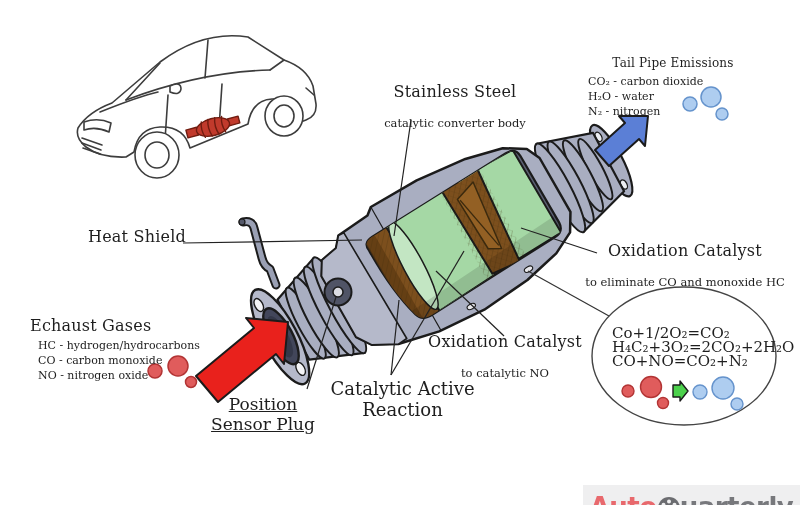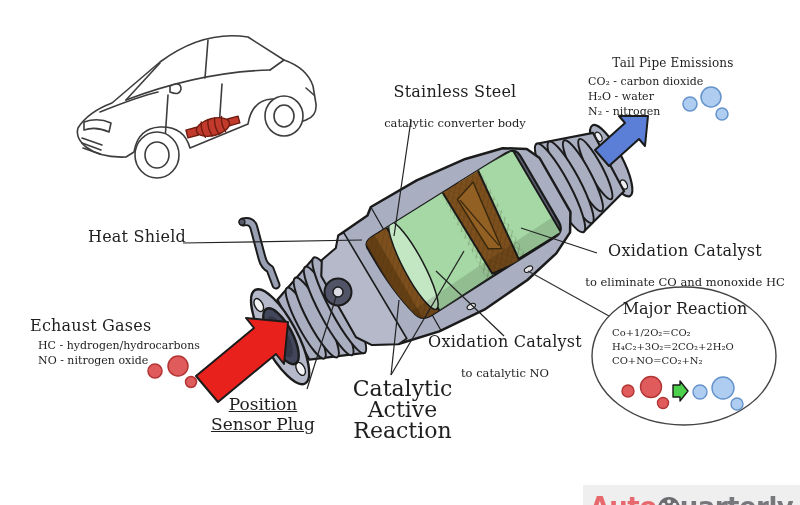--- a/index.html
+++ b/index.html
@@ -5,23 +5,23 @@
   html,body{margin:0;padding:0;background:#fff;}
   #canvas{position:relative;width:800px;height:505px;background:#fff;overflow:hidden;
           font-family:"DejaVu Serif",serif;color:#1e1e1e;}
   svg{position:absolute;left:0;top:0;}
   .lbl{position:absolute;line-height:1.15;}
   .center{text-align:center;}
   .t1{font-size:12px;letter-spacing:.2px;}
   .t1.big{font-size:16px;}
   .t2{font-size:11.5px;margin-top:16px;}
   .gaslist{font-size:11px;line-height:15px;margin-top:3px;}
-  .eq{font-size:10px;line-height:14px;}
+  .eq{font-size:15px;line-height:14px;}
   .threeline{font-size:17px;line-height:20px;text-decoration:underline;}
-  .twoline{font-size:22px;line-height:21px;}
+  .twoline{font-size:18px;line-height:21px;}
   #logo{position:absolute;left:583px;top:461px;width:217px;height:44px;
         background:var(--logo-bg,#efeff0);display:flex;align-items:center;justify-content:center;
         font-family:"DejaVu Sans","Liberation Sans",sans-serif;font-weight:bold;font-size:26px;letter-spacing:-0.5px;margin-top:24px;}
   #logo .a{color:var(--logo-red,#e8696d);}
   #logo .b{color:var(--logo-gray,#77787c);text-decoration:underline;}
   #logo svg{position:static;margin:2px -1px 0 0;}
 </style>
 </head>
 <body>
 
@@ -200,40 +200,40 @@
 
 <div class="lbl center" style="left:585px;top:242px;width:200px">
   <div class="t1 big">Oxidation Catalyst</div>
   <div class="t2">to eliminate CO and monoxide HC</div>
 </div>
 
 <div class="lbl" style="left:30px;top:317px;width:195px">
   <div class="t1 big" style="">Echaust Gases</div>
   <div class="gaslist" style="padding-left:8px">
     <div>HC - hydrogen/hydrocarbons</div>
+    <div>CO - carbon monoxide</div>
     <div>NO - nitrogen oxide</div>
   </div>
 </div>
 
 <div class="lbl center" style="left:415px;top:333px;width:180px">
   <div class="t1 big">Oxidation Catalyst</div>
   <div class="t2">to catalytic NO</div>
 </div>
 
 <div class="lbl center twoline" style="left:330px;top:378px;width:145px">
   <div>Catalytic Active</div>
   <div>Reaction</div>
 </div>
 
 <div class="lbl center threeline" style="left:205px;top:394px;width:116px">
   <div>Position</div>
   <div>Sensor Plug</div>
 </div>
 
-<div class="lbl center" style="left:610px;top:300px;width:150px;font-size:16px">Major Reaction</div>
 <div class="lbl eq" style="left:612px;top:326px;width:150px">
   <div>Co+1/2O₂=CO₂</div>
   <div>H₄C₂+3O₂=2CO₂+2H₂O</div>
   <div>CO+NO=CO₂+N₂</div>
 </div>
 
 <div id="logo">
   <span class="a">Auto</span>
       <svg width="24" height="24" viewBox="0 0 24 24">
         <circle cx="12" cy="12" r="11" fill="#6b6c70"></circle>

